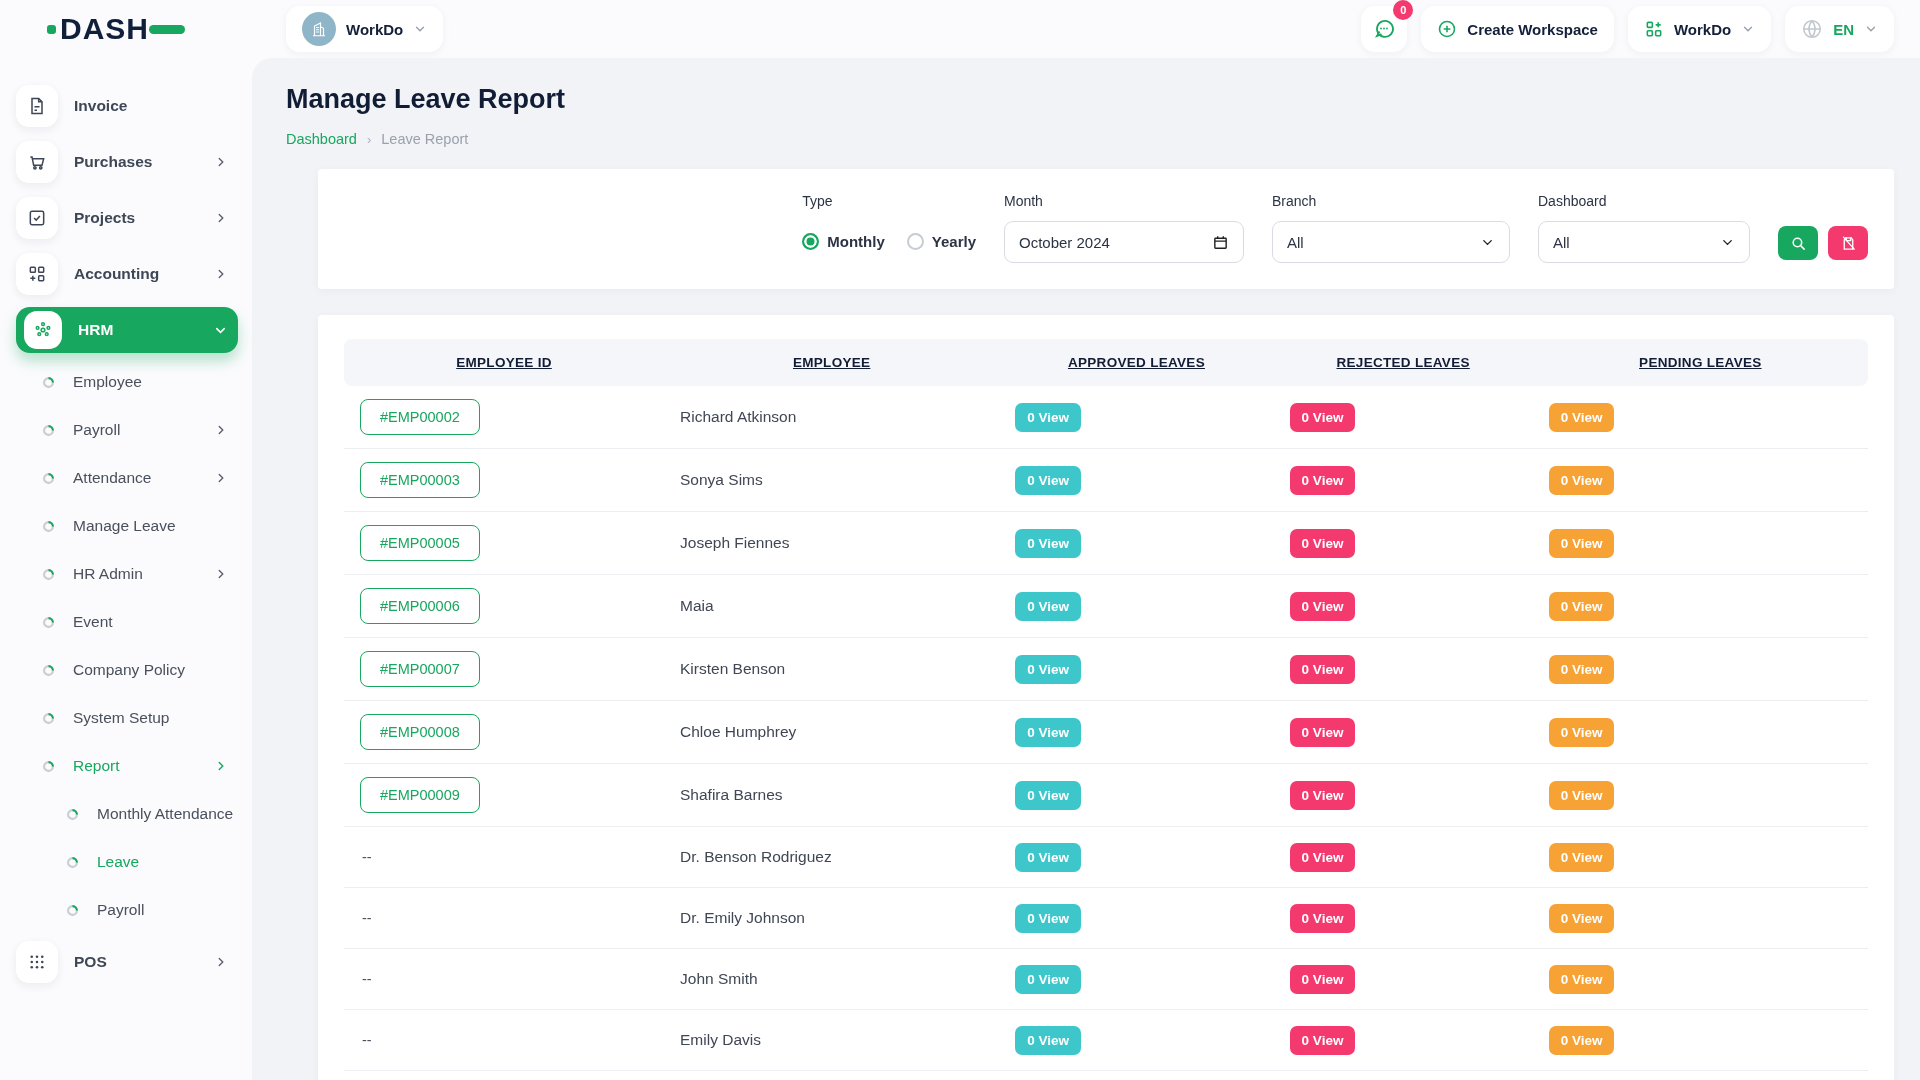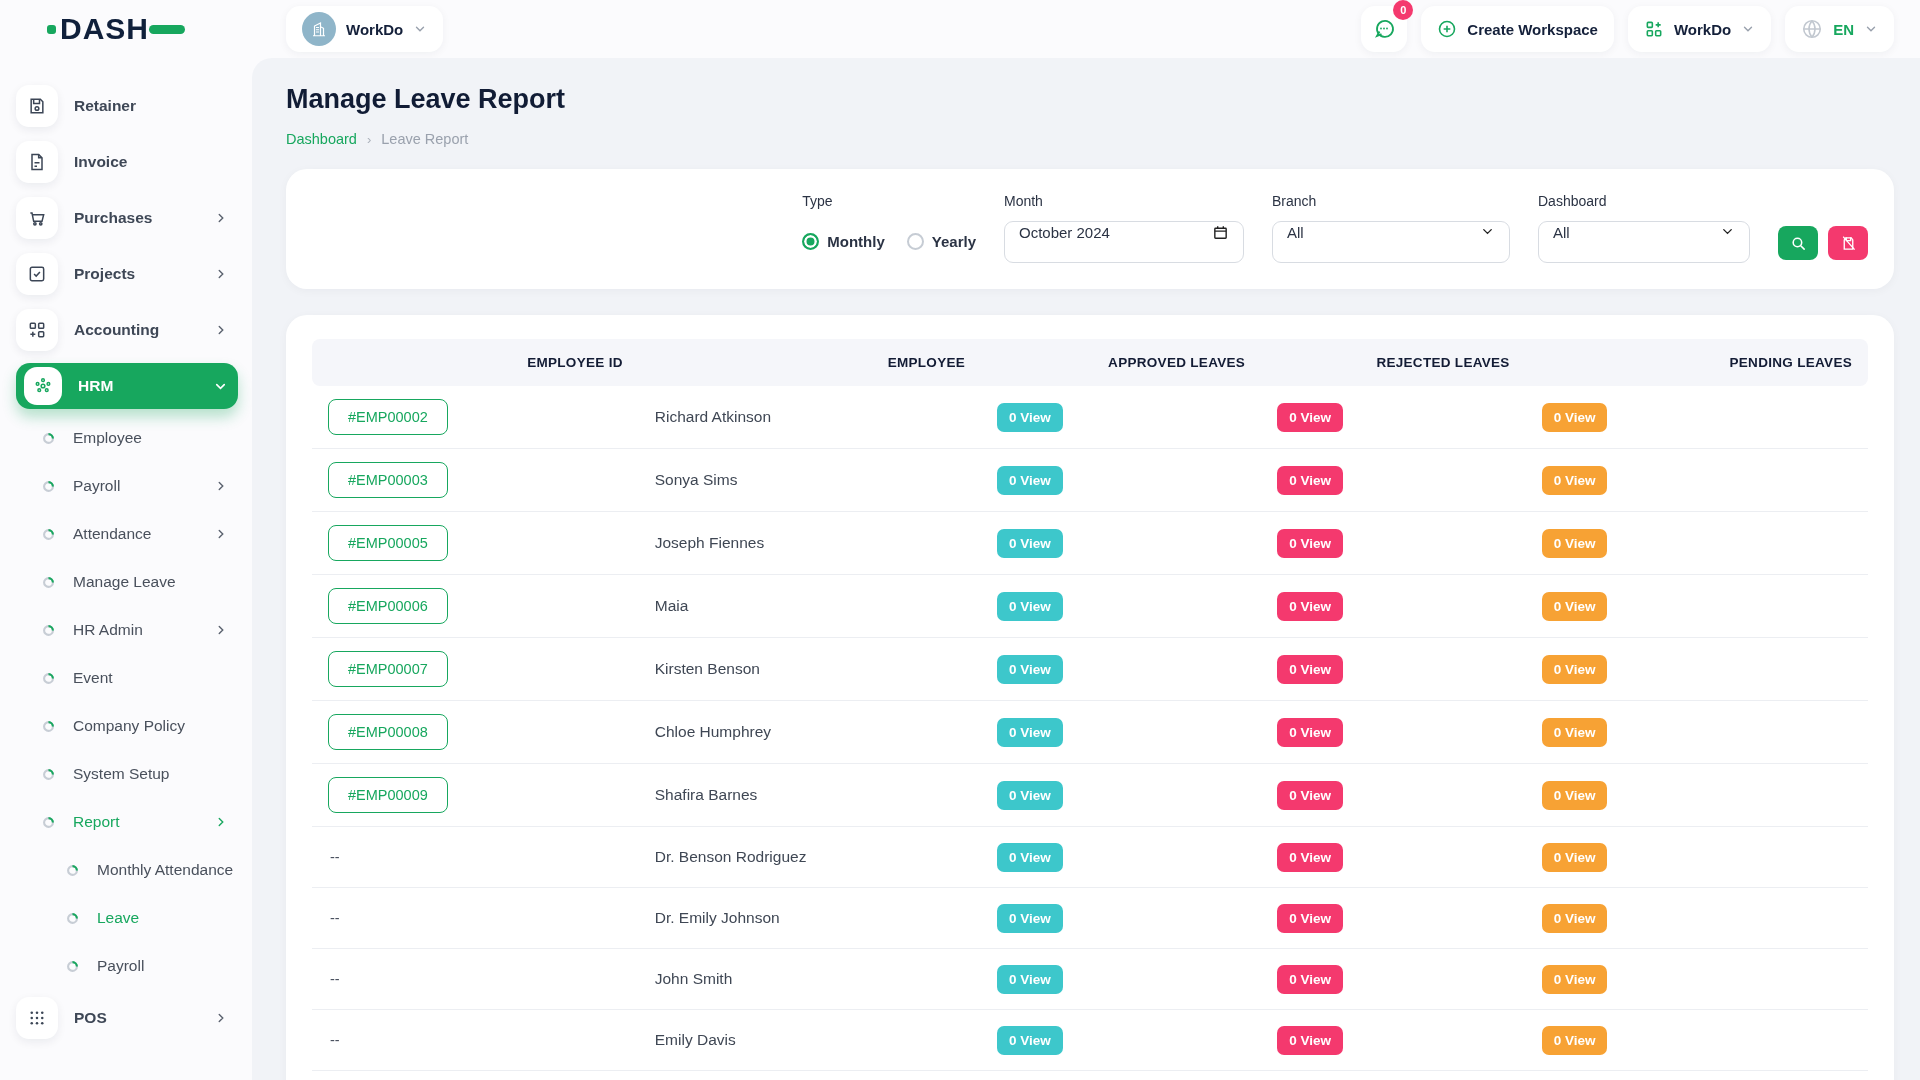--- a/index.html
+++ b/index.html
@@ -69,46 +69,46 @@
   .sub-item.lvl2{padding-left:50px;}
   .sub-item.active .sub-label{color:var(--accent);}
   .sub-item.active .nav-chevron{color:var(--accent);}
   
   .main{background:#f1f3f7;border-top-left-radius:20px;padding:26px 26px 0 34px;overflow:hidden;}
   .page-title{font-size:27px;font-weight:700;color:#111c35;}
   .breadcrumb{display:flex;align-items:center;gap:10px;margin-top:16px;font-size:14.5px;}
   .crumb-link{color:var(--accent);cursor:pointer;}
   .crumb-sep{color:#aab0ba;font-size:13px;}
   .crumb-current{color:#9aa1ad;}
-  .card{background:var(--card);border-radius:21px;box-shadow:0 2px 10px rgba(20,32,58,.04);}
+  .card{background:var(--card);border-radius:4px;box-shadow:0 2px 10px rgba(20,32,58,.04);margin-left:32px;}
   
   .filter-card{margin-top:22px;padding:24px 26px 26px;display:flex;justify-content:flex-end;gap:28px;}
   .fgroup{display:flex;flex-direction:column;}
   .flabel{font-size:14px;color:#2b3344;margin-bottom:12px;}
   .radio-row{display:flex;align-items:center;gap:22px;height:40px;}
   .radio-opt{display:flex;align-items:center;gap:8px;cursor:pointer;font-size:15px;font-weight:700;color:#2b3344;}
   .radio-dot{width:17px;height:17px;border-radius:50%;border:2px solid #c6ccd4;background:#fff;flex:none;}
   .radio-dot.checked{background:var(--accent);border-color:var(--accent);box-shadow:inset 0 0 0 2.5px #fff;}
   .ctrl{
     height:42px;border:1px solid var(--ctrl-border);border-radius:9px;background:#fff;
-    display:flex;align-items:flex-start;justify-content:space-between;padding:2px 14px;font-size:15px;color:#2b3344;cursor:pointer;
+    display:flex;align-items:center;justify-content:space-between;padding:2px 14px;font-size:15px;color:#2b3344;cursor:pointer;
   }
   .ctrl.month{width:240px;}
   .ctrl.branch{width:238px;}
   .ctrl.dept{width:212px;}
   .btn-row{display:flex;gap:10px;margin-top:33px;}
   .sq-btn{width:40px;height:34px;border-radius:8px;border:none;display:flex;align-items:center;justify-content:center;color:#fff;cursor:pointer;}
   .sq-btn.search{background:var(--accent);}
   .sq-btn.reset{background:var(--pink);}
   
   .table-card{margin-top:26px;padding:24px 26px;height:900px;}
   table{width:100%;border-collapse:collapse;}
   thead th{
-    background:#f5f6fa;text-align:right;font-size:13.5px;font-weight:700;color:#131c35;
-    letter-spacing:.3px;padding:16px;white-space:nowrap;
+    background:#f5f6fa;text-align:center;font-size:13.5px;font-weight:700;color:#131c35;
+    letter-spacing:.3px;padding:16px;white-space:nowrap;text-decoration:underline;
   }
   thead th:first-child{border-radius:8px 0 0 8px;}
   thead th:last-child{border-radius:0 8px 8px 0;}
   tbody td{padding:13px 16px;border-bottom:1px solid var(--line);font-size:15.5px;color:#3f4754;}
   col.c-id{width:21%;} col.c-name{width:22%;} col.c-app{width:18%;} col.c-rej{width:17%;} col.c-pen{width:22%;}
   .emp-chip{
     display:inline-block;border:1px solid var(--accent);color:var(--accent);
     padding:9px 19px;border-radius:8px;font-size:14.5px;background:#fff;cursor:pointer;
   }
   .emp-chip.dash{border:none;padding:9px 2px;color:#4b5260;cursor:default;background:transparent;}
@@ -190,30 +190,20 @@
         <svg width="14" height="14" viewBox="0 0 24 24" fill="none" stroke="currentColor" stroke-width="2.4" stroke-linecap="round">
             <path d="M6 9l6 6 6-6"></path>
           </svg>
       </span>
     </div>
   </div>
 </div>
 
 <div class="sidebar">
 
-  <div class="nav-item">
-    <span class="nav-icon-box">
-      <svg width="20" height="20" viewBox="0 0 24 24" fill="none" stroke="currentColor" stroke-width="1.8">
-          <path d="M5 4h11l3 3v13H5z"></path>
-          <path d="M8 4v5h7V4"></path>
-          <circle cx="12" cy="15" r="2.2"></circle>
-        </svg>
-    </span>
-    <span class="nav-label">Retainer</span>
-  </div>
 
   <div class="nav-item">
     <span class="nav-icon-box">
       <svg width="20" height="20" viewBox="0 0 24 24" fill="none" stroke="currentColor" stroke-width="1.8">
           <path d="M6 3h8l4 4v14H6z"></path>
           <path d="M14 3v4h4M9 13h6M9 17h3"></path>
         </svg>
     </span>
     <span class="nav-label">Invoice</span>
   </div>

